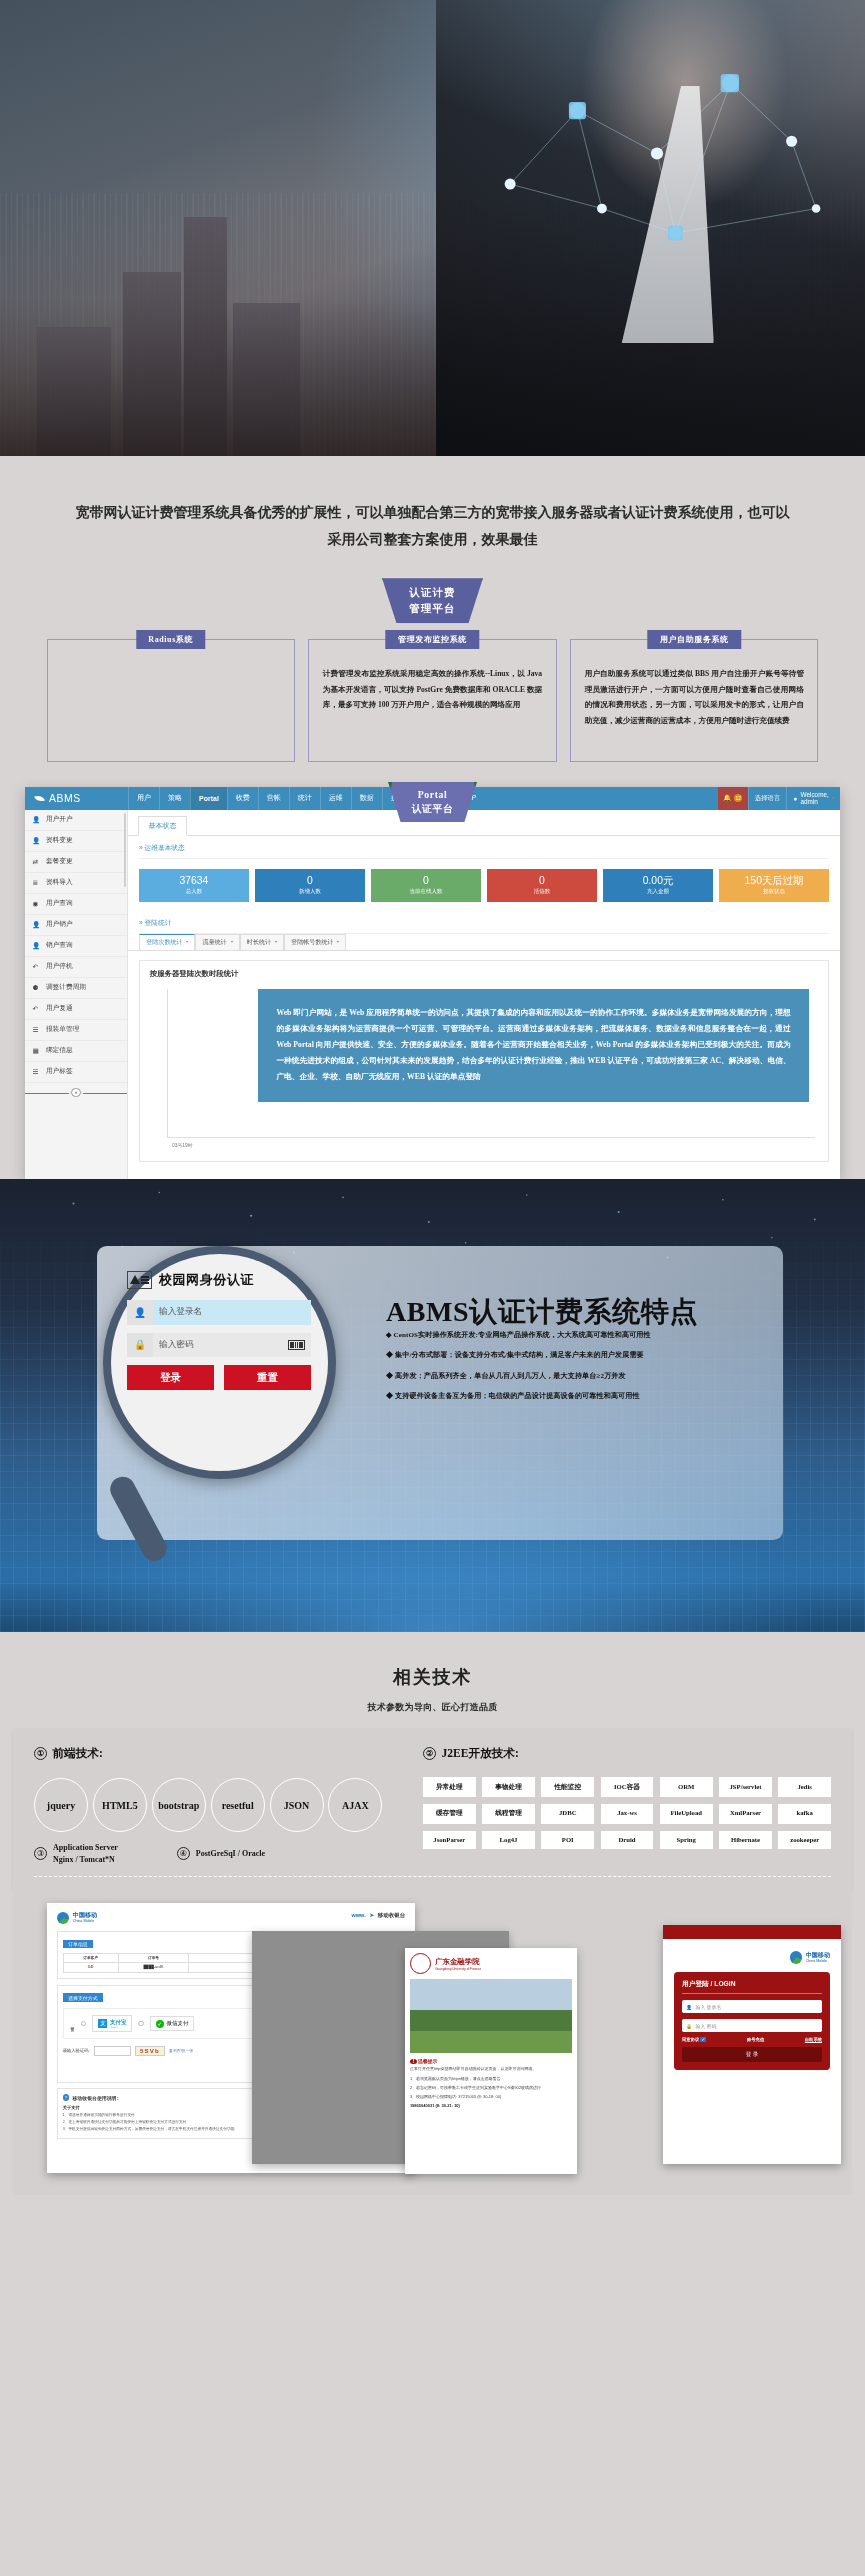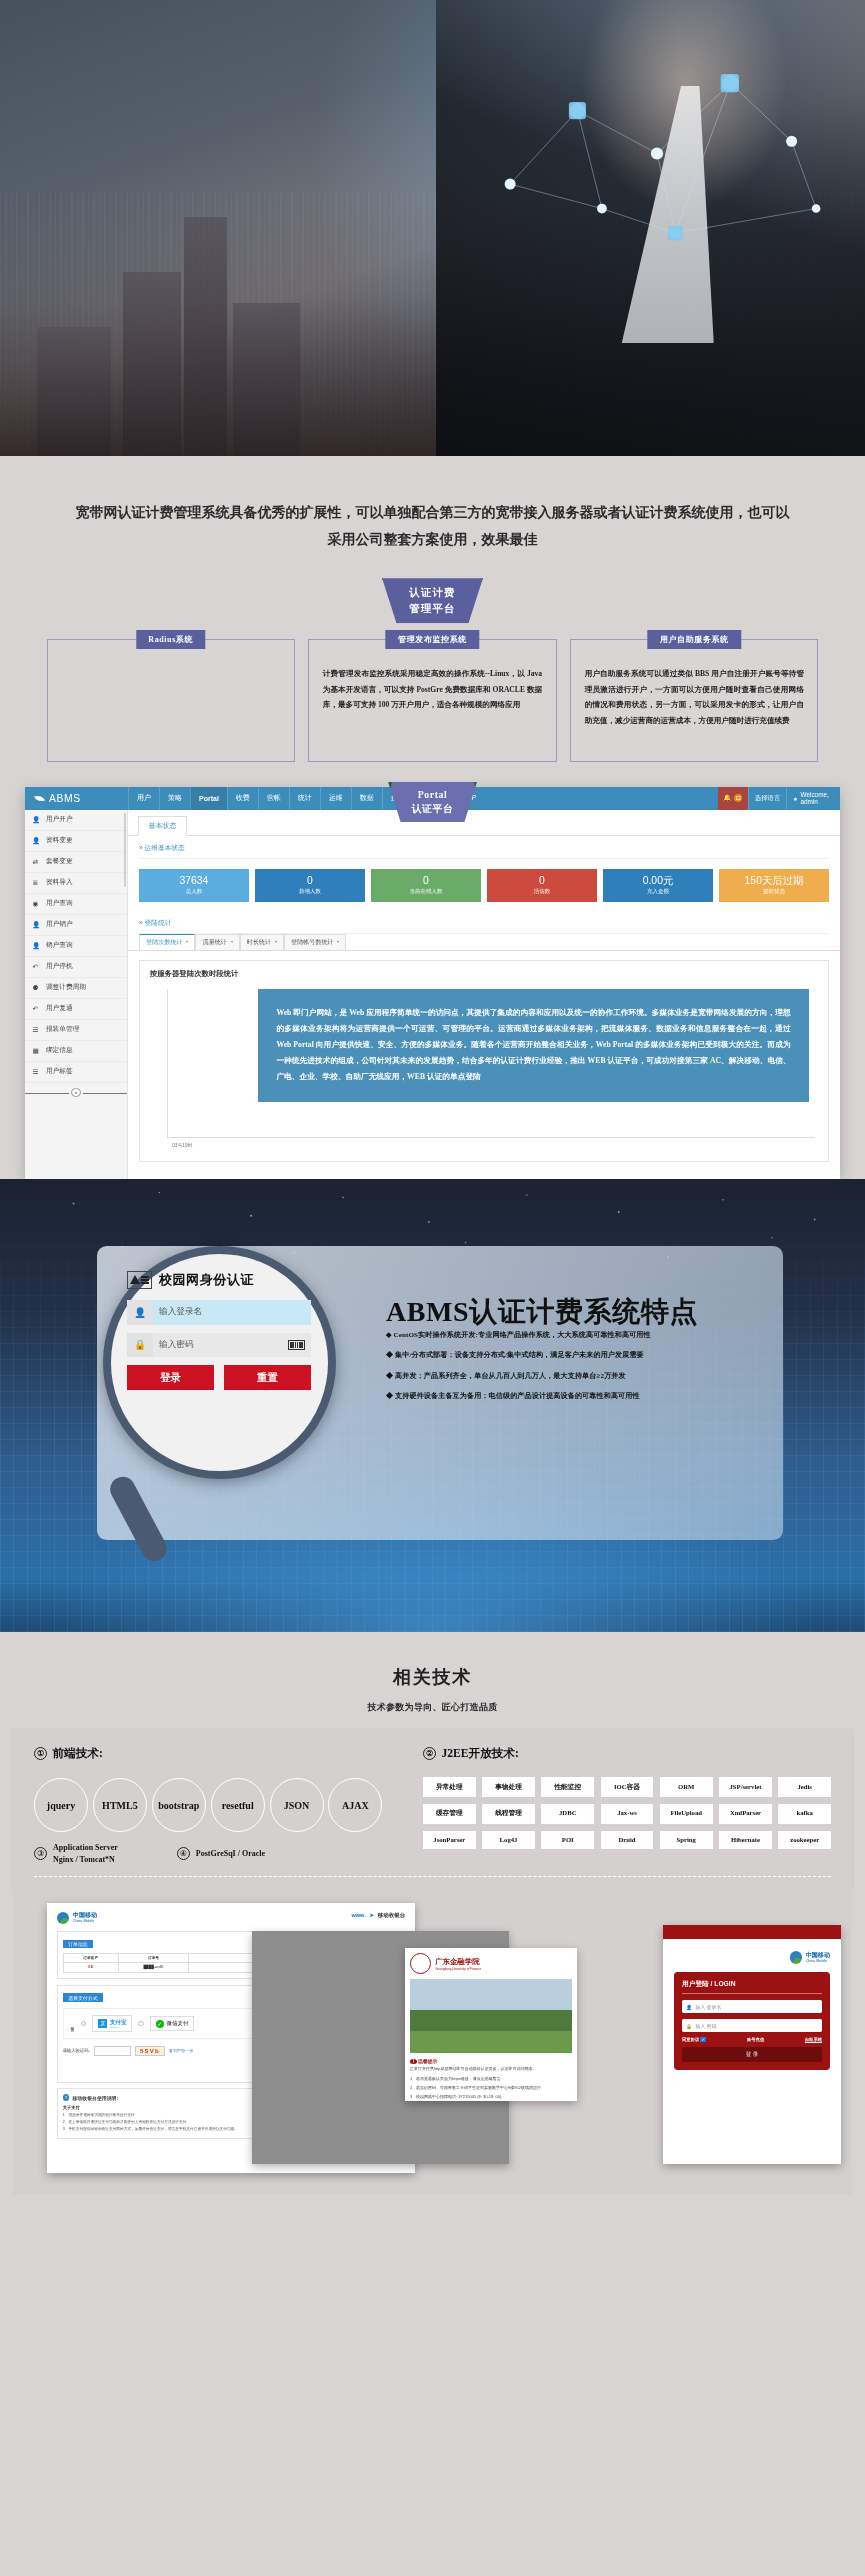--- a/index.html
+++ b/index.html
@@ -236,21 +236,21 @@
   .srv-item .txt{ font-size:8px; font-weight:700; color:#111; line-height:1.45;}
   .tgrid{ display:grid; grid-template-columns:repeat(7,1fr); gap:6.7px; margin-top:16px;}
   .tchip{ background:#fff; text-align:center; padding:5.5px 1.2px; font-size:6.7px; font-weight:700; color:#111;}
   .dashsep{ border-top:1.2px dashed #fff; margin:11px 0 0; }
 
   
   .gal{ width:839px; margin:0 auto; height:306px; position:relative; background:#d4d0d0; }
   .shot{ position:absolute; background:#fff; box-shadow:0 2.5px 8.6px rgba(0,0,0,.3); overflow:hidden;}
   .shot1{ left:34px; top:13.5px; width:368px; height:270px;}
   .shot2{ left:239px; top:42px; width:257px; height:233px; background:#8e8e8e;}
-  .shot3{ left:392px; top:59px; width:172px; height:153px;}
+  .shot3{ left:392px; top:59px; width:172px; height:226px;}
   .shot4{ left:650px; top:36px; width:178px; height:239px;}
   .cm-logo{ display:flex; align-items:center; gap:3.7px;}
   .cm-mark{ width:12.3px;height:12.3px;border-radius:50%;
             background:conic-gradient(#2b7fc4 0 30%, #4aa847 30% 60%, #2b7fc4 60% 100%); }
   .cm-t1{ font-size:6.1px; font-weight:700; color:#0a62a8; line-height:1.05;}
   .cm-t2{ font-size:3.7px; color:#0a62a8;}
   .blue-tag{ background:#2f86d0; color:#fff; font-size:4.9px; padding:1.2px 5.5px; display:inline-block;}
   .mini-table{ width:100%; border-collapse:collapse; font-size:3.7px;}
   .mini-table th,.mini-table td{ border:0.6px solid #ddd; padding:1.8px 1.2px; text-align:center; color:#333;}
   .redbar{ background:#9c1111; height:13.5px;}

